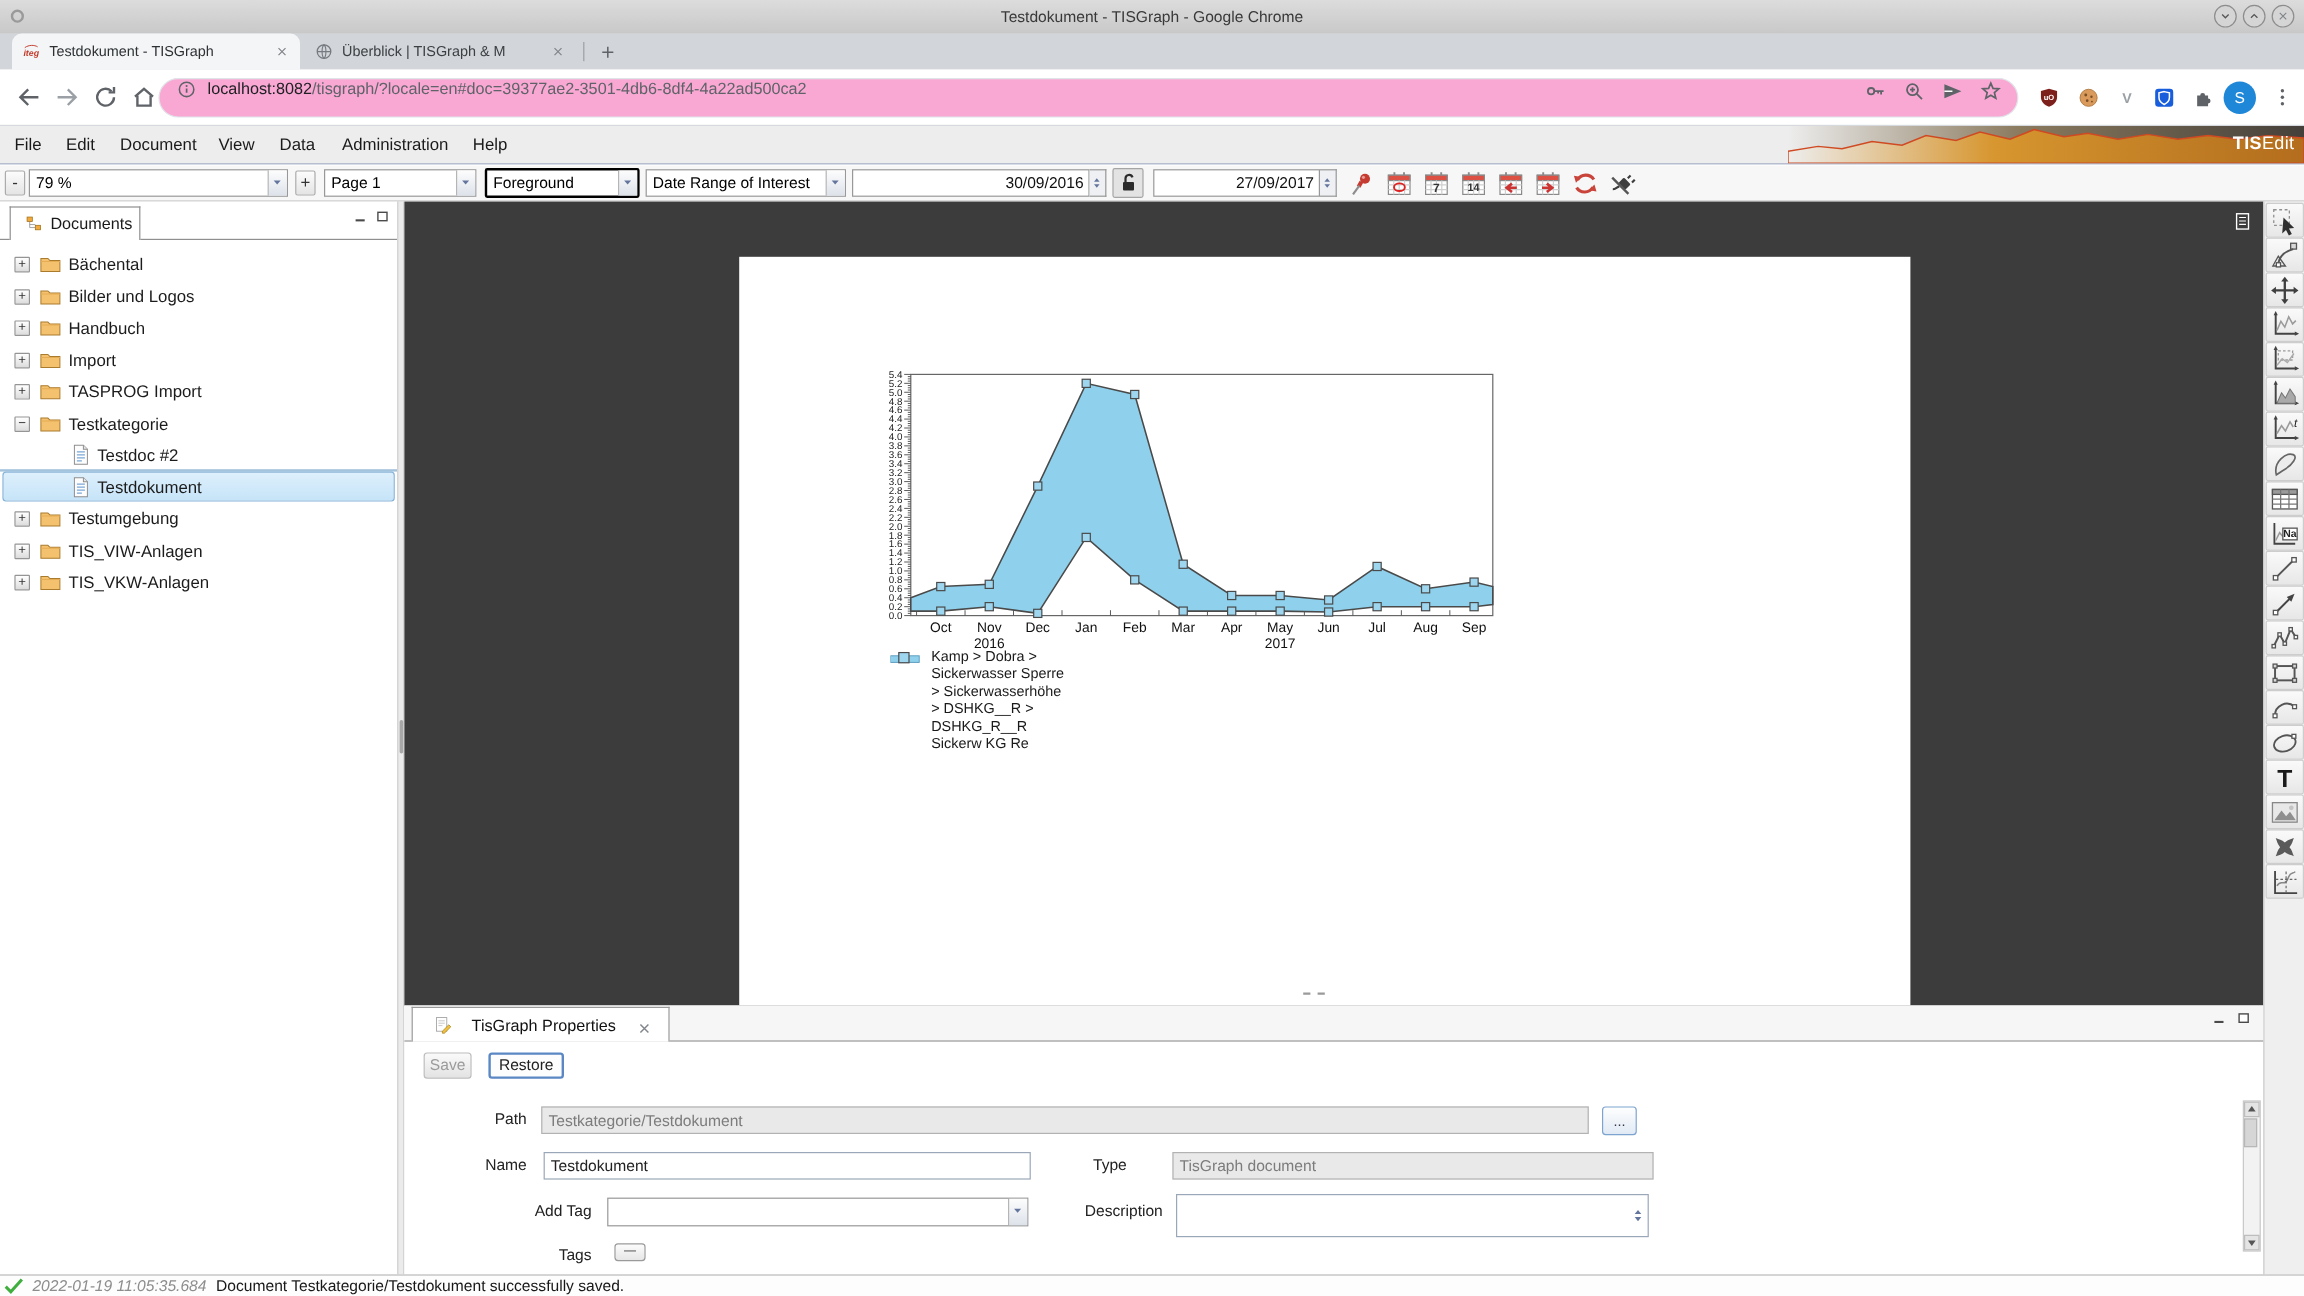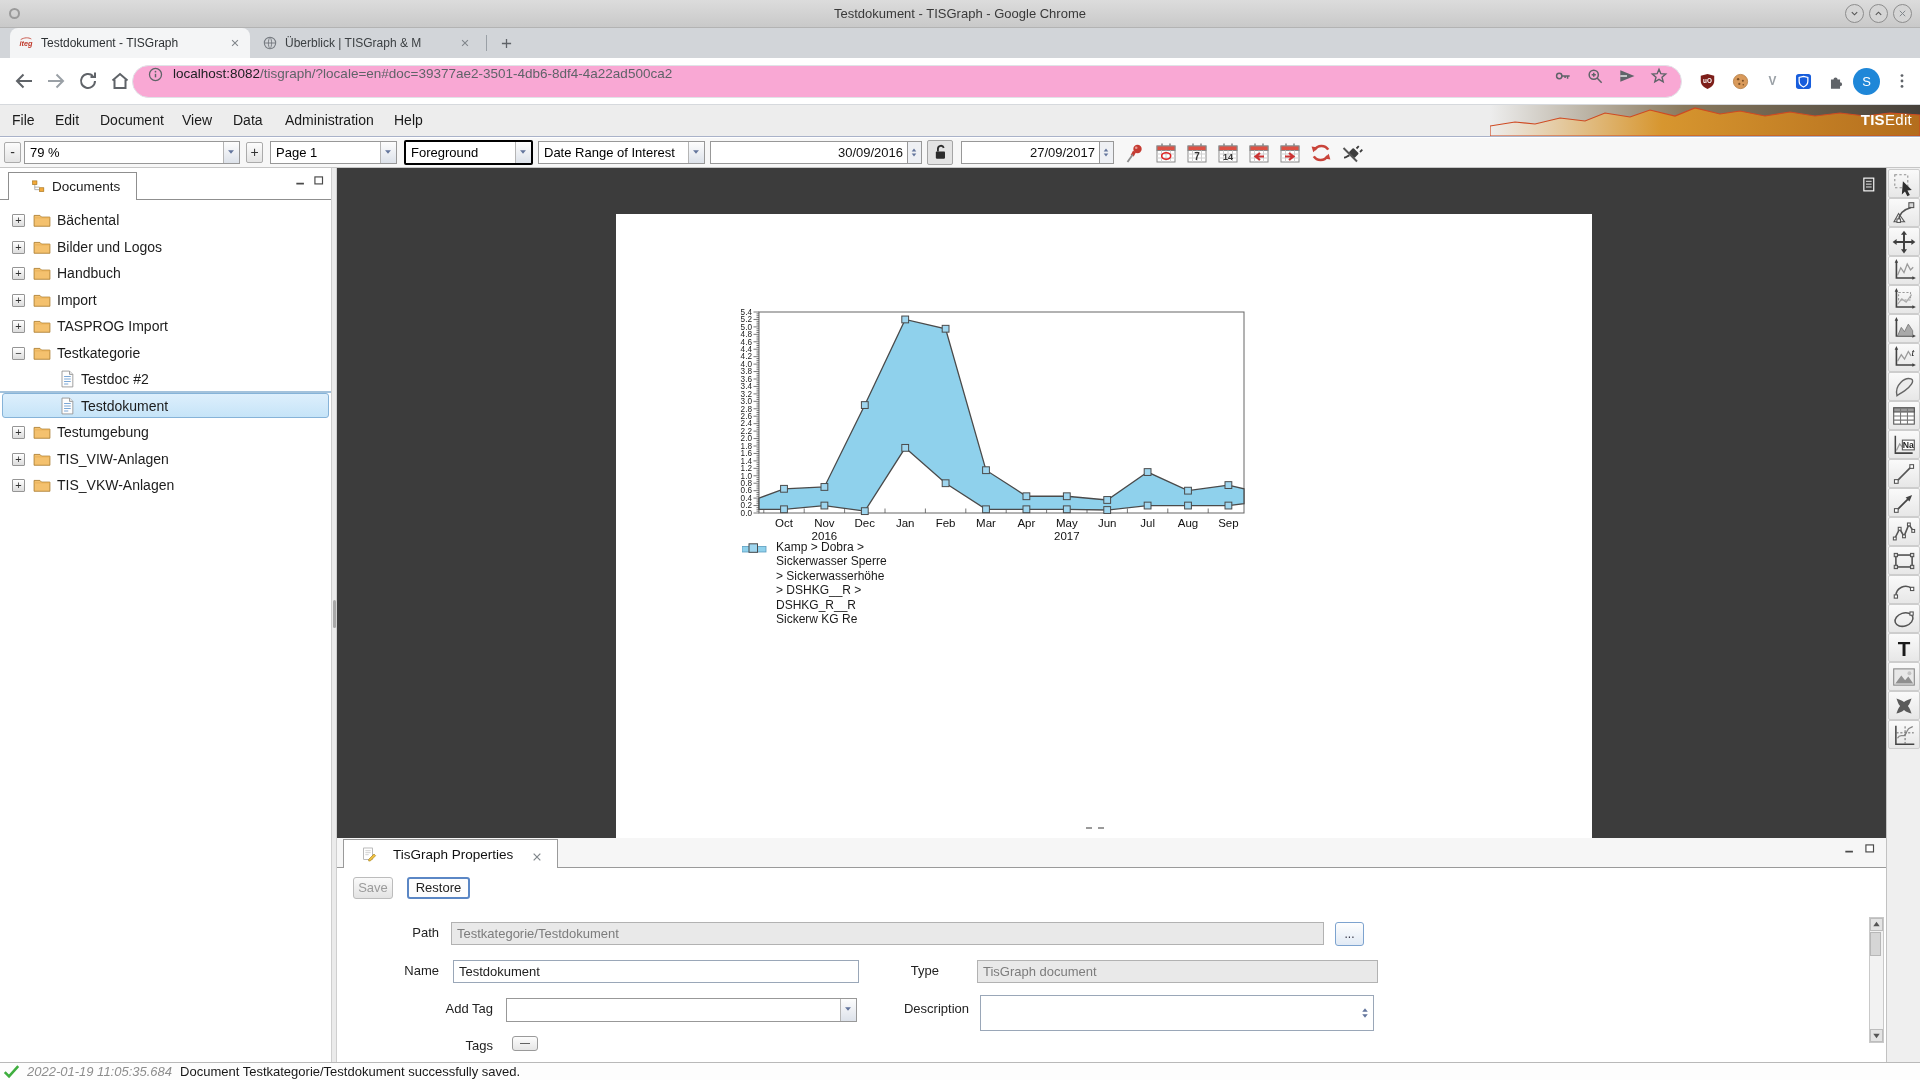--- a/index.html
+++ b/index.html
@@ -55,21 +55,21 @@
   .date-input { top:3px; height:23px; border:1px solid #989898; font-size:13px; text-align:right; padding-right:4px; color:#111; background:#fff; }
   .spinner { top:3px; width:14px; height:23px; border:1px solid #989898; border-left:none; background:#eef0f4; }
   .spinner svg { width:10px; height:21px; margin:0 1px; }
   #lock-btn { left:927px; top:2px; width:26px; height:25px; border:1px solid #a5a5a5; border-radius:2px; background:#e3e3e3; }
   #lock-btn svg { width:20px; height:20px; margin:1px 2px; }
   .tb-ic { top:2px; width:26px; height:26px; }
   .tb-ic svg { width:24px; height:24px; margin:1px; }
 
   
   #sidebar { left:0; top:168px; width:331px; height:894px; background:#fff; }
-  #doc-tab { left:8px; top:4px; height:28px; background:#fff; border:1px solid #8f8f8f; border-bottom:none; display:flex; align-items:center; padding:0 16px; z-index:2; }
+  #doc-tab { left:8px; top:4px; height:28px; background:#fff; border:1px solid #8f8f8f; border-bottom:none; display:flex; align-items:center; padding:0 6px; z-index:2; }
   #doc-tab svg { width:15px; height:15px; }
   #doc-tab span { font-size:13.5px; color:#1a1a1a; margin-left:6px; }
   #doc-tabline { left:0; top:31px; width:331px; height:1px; background:#8f8f8f; }
   #doc-tab::after { content:""; position:absolute; left:0; bottom:-1px; width:100%; height:1px; background:#fff; }
   .panel-ctl { top:6px; width:14px; height:14px; }
   #tree { left:0; top:39px; width:331px; height:600px; }
   .tree-row { position:absolute; left:0; width:331px; height:27px; }
   .tree-row .hl { position:absolute; left:2px; right:2px; top:0; bottom:2px; background:linear-gradient(#ddeffc,#c6e4f8); border:1px solid #86b3d8; border-radius:3px; }
   .tree-sep { position:absolute; left:0; width:331px; height:2px; background:#a3c2dc; }
   .expander { position:absolute; left:12px; top:7px; width:13px; height:13px; border:1px solid #959595; background:linear-gradient(#fff,#dcdcdc); font-size:11px; line-height:11px; text-align:center; color:#333; border-radius:1px; }

